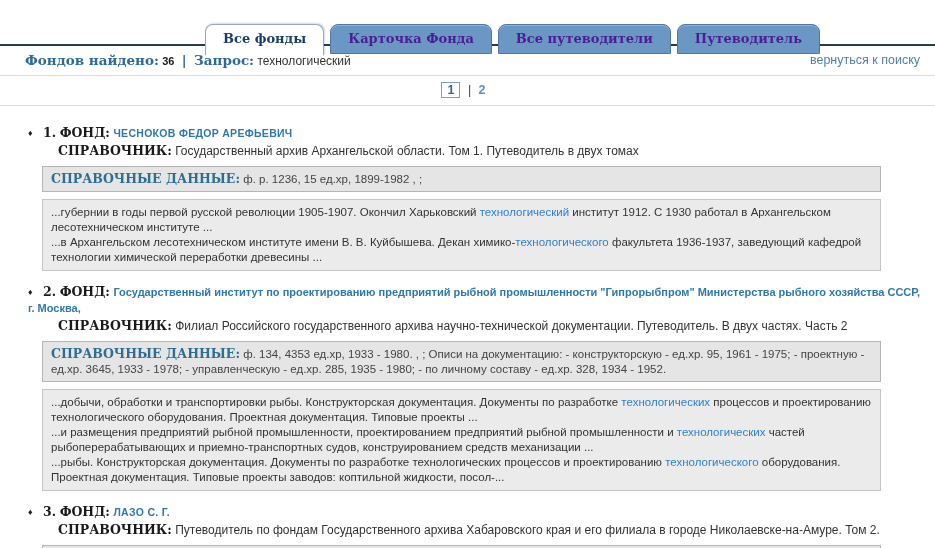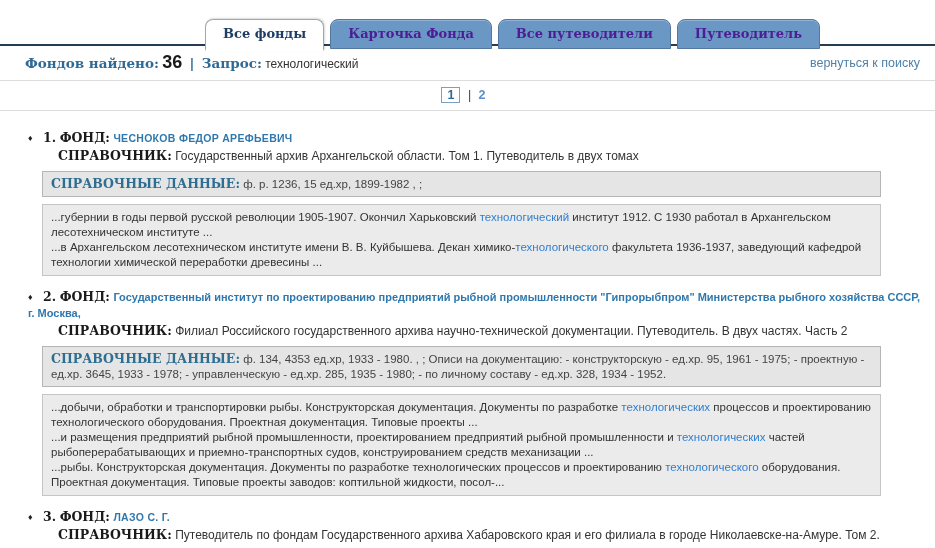--- a/index.html
+++ b/index.html
@@ -1,36 +1,36 @@
 <!DOCTYPE html>
 <html><head>
 <meta charset="utf-8">
 <style>
   * { margin:0; padding:0; box-sizing:border-box; }
   html,body { width:935px; height:548px; overflow:hidden; background:#fff;
               font-family:"Liberation Sans", sans-serif; }
 
   
-  .tabbar { display:flex; align-items:center; padding:24px 0 0 205px;
+  .tabbar { display:flex; align-items:flex-start; padding:24px 0 0 205px;
             border-bottom:2px solid #263c52; height:46px; }
   .tab { height:30px; line-height:28px; padding:0 17px; margin-right:6px;
          border-radius:8px 8px 0 0; background:#6b97c5; border:1px solid #54779f;
          color:#4c1d95; font-family:"DejaVu Serif", serif; font-weight:bold;
          font-size:13px; cursor:pointer; box-shadow:inset 0 1px 0 #8fb2d6; }
   .tab.active { background:#fff; color:#1d3d63; border:1px solid #9aa9b8;
                 border-bottom:2px solid #fff; margin-bottom:-2px; height:32px;
                 box-shadow:1px -1px 2px rgba(0,0,0,.15); }
 
   
   .statusbar { display:flex; justify-content:space-between; align-items:center;
                padding:6px 15px 7px 25px; border-bottom:1px solid #dcdcdc; }
   .status-left { font-size:12px; color:#333; }
   .lbl-blue { font-family:"DejaVu Serif", serif; font-weight:bold;
               color:#2f6a96; font-size:13.5px;text-align:right; }
-  .found-num { font-weight:bold; color:#1a1a1a; font-size:18px; }
+  .found-num { font-weight:bold; color:#1a1a1a; font-size:11px; }
   .pipe { color:#2f6a96; padding:0 4px; }
   .back-link { color:#4f81a8; font-size:12.5px; text-decoration:none; cursor:pointer; }
 
   
   .pagination { text-align:center; padding:6px 8px 7px 0; border-bottom:1px solid #dcdcdc;
                 font-size:12.5px; }
   .page-current { display:inline-block; border:1px solid #7aa0c4; padding:0 5px;
                   color:#2f6a96; font-weight:bold; }
   .page-sep { color:#444; padding:0 4px; }
   .page-link { color:#5b8fc9; font-weight:bold; text-decoration:none; cursor:pointer; }

